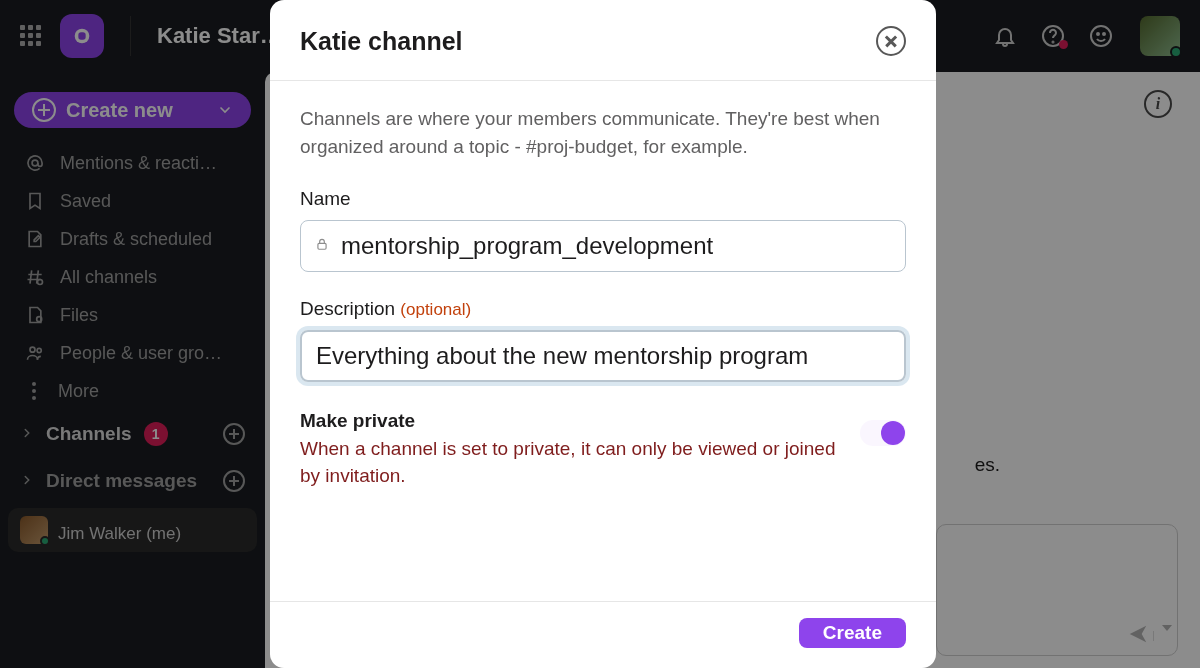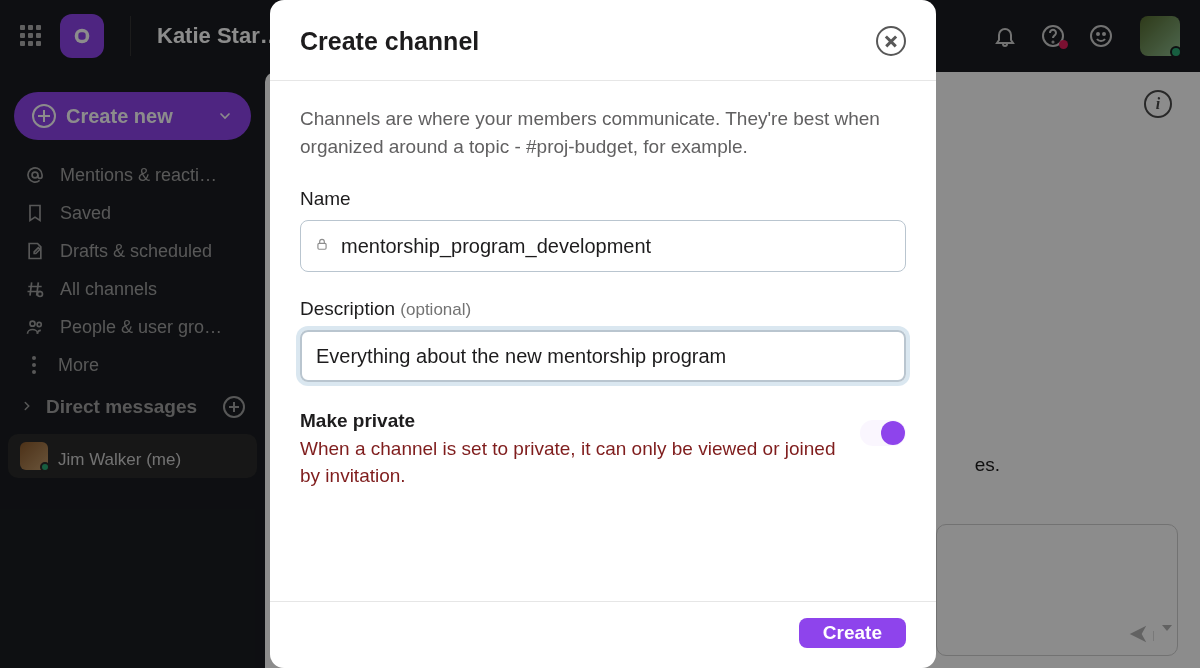--- a/index.html
+++ b/index.html
@@ -59,21 +59,21 @@
   width: 265px;
   color: #a0a0a0;
   display: flex;
   flex-direction: column;
   padding-top: 10px;
 }
 .create-btn {
   margin: 10px 14px 16px;
   background: #8e44ec;
   border-radius: 28px;
-  height: 48px;
+  height: 36px;
   display: flex;
   align-items: center;
   padding: 0 18px;
   color: #fff;
   font-size: 20px;
   font-weight: 700;
   gap: 10px;
   cursor: pointer;
 }
 .create-btn .plus-circ { width: 24px; height: 24px; border: 2px solid #fff; border-radius: 50%; position: relative; }
@@ -231,41 +231,41 @@
 }
 .close-btn::before { transform: rotate(45deg); }
 .close-btn::after { transform: rotate(-45deg); }
 
 .modal-body {
   padding: 24px 30px 10px;
   overflow-y: auto;
 }
 .help-text { font-size: 19px; color: #616061; line-height: 1.45; margin-bottom: 28px; }
 .field-label { font-size: 19px; color: #1d1c1d; margin-bottom: 10px; }
-.field-label .opt { color: #737373; font-weight: 400; font-size: 17px; }
+.field-label .opt { color: #c2410c; font-weight: 400; font-size: 17px; }
 .input-wrap {
   border: 1.5px solid #b9c5cf;
   border-radius: 8px;
   height: 52px;
   display: flex;
   align-items: center;
   padding: 0 14px;
   gap: 12px;
   margin-bottom: 26px;
 }
 .input-wrap.focused {
   border: 2px solid #b9c5cf;
   box-shadow: 0 0 0 4px rgba(148, 187, 211, 0.35);
 }
 .input-wrap .lock { color: #8d8d8d; }
 .input-wrap input {
   flex: 1;
   border: none;
   outline: none;
-  font-size: 20px;
+  font-size: 24px;
   color: #1d1c1d;
   background: transparent;
 }
 .privacy-row { display: flex; gap: 20px; align-items: flex-start; margin-top: 28px; }
 .privacy-text { flex: 1; }
 .priv-title { font-size: 19px; font-weight: 700; color: #1d1c1d; margin-bottom: 4px; }
 .priv-help { font-size: 19px; color: #7f1d1d; line-height: 1.4; }
 .toggle {
   width: 46px; height: 26px;
   background: #e8e8e8;
@@ -399,37 +399,56 @@
           <svg viewBox="0 0 24 24">
             <path d="M8 4l-2 16M16 4l-2 16M4 9h16M3 15h16"></path>
             <circle cx="18" cy="18" r="3"></circle>
           </svg>
         </span>
       <span>All channels</span>
     </div>
     <div class="side-item">
       <span class="sicon">
           <svg viewBox="0 0 24 24">
+            <path d="M6 3h9l4 4v14H6z"></path>
+            <circle cx="17" cy="17" r="3"></circle>
+          </svg>
+        </span>
+      <span>Files</span>
+    </div>
+    <div class="side-item">
+      <span class="sicon">
+          <svg viewBox="0 0 24 24">
             <circle cx="9" cy="8" r="3"></circle>
             <path d="M3 20c0-3 3-5 6-5s6 2 6 5"></path>
             <circle cx="17" cy="9" r="2.5"></circle>
             <path d="M15 20c0-2.5 2-4 4-4"></path>
           </svg>
         </span>
       <span>People &amp; user gro…</span>
     </div>
     <div class="side-item">
       <span class="sicon dots">
           <i></i>
           <i></i>
           <i></i>
         </span>
       <span>More</span>
     </div>
 
+    <div class="section-header">
+      <span class="chevr">
+        <svg width="14" height="14" viewBox="0 0 24 24">
+            <path d="M9 6l6 6-6 6" stroke="#a0a0a0" stroke-width="2.5" fill="none" stroke-linecap="round"></path>
+          </svg>
+      </span>
+      <span>Channels</span>
+      <span class="badge-count">1</span>
+      <span class="add-circle"></span>
+    </div>
 
     <div class="section-header" style="color:#a0a0a0;font-weight:700">
       <span class="chevr">
         <svg width="14" height="14" viewBox="0 0 24 24">
             <path d="M9 6l6 6-6 6" stroke="#a0a0a0" stroke-width="2.5" fill="none" stroke-linecap="round"></path>
           </svg>
       </span>
       <span>Direct messages</span>
       <span class="add-circle"></span>
     </div>
@@ -453,21 +472,21 @@
         <span class="carrot"><span class="tri"></span></span>
       </div>
     </div>
   </div>
 </div>
 
 <div class="overlay"></div>
 
 <div class="modal">
   <div class="modal-header">
-    <div class="modal-title">Create channel</div>
+    <div class="modal-title">Katie channel</div>
     <div class="close-btn"></div>
   </div>
   <div class="modal-body">
     <p class="help-text">Channels are where your members communicate. They're best when organized around a topic - #proj-budget, for example.</p>
 
     <div class="field-label">Name</div>
     <div class="input-wrap">
       <span class="lock">
         <svg width="14" height="16" viewBox="0 0 24 24">
             <rect x="5" y="11" width="14" height="10" rx="2" stroke="#8d8d8d" stroke-width="2" fill="none"></rect>

